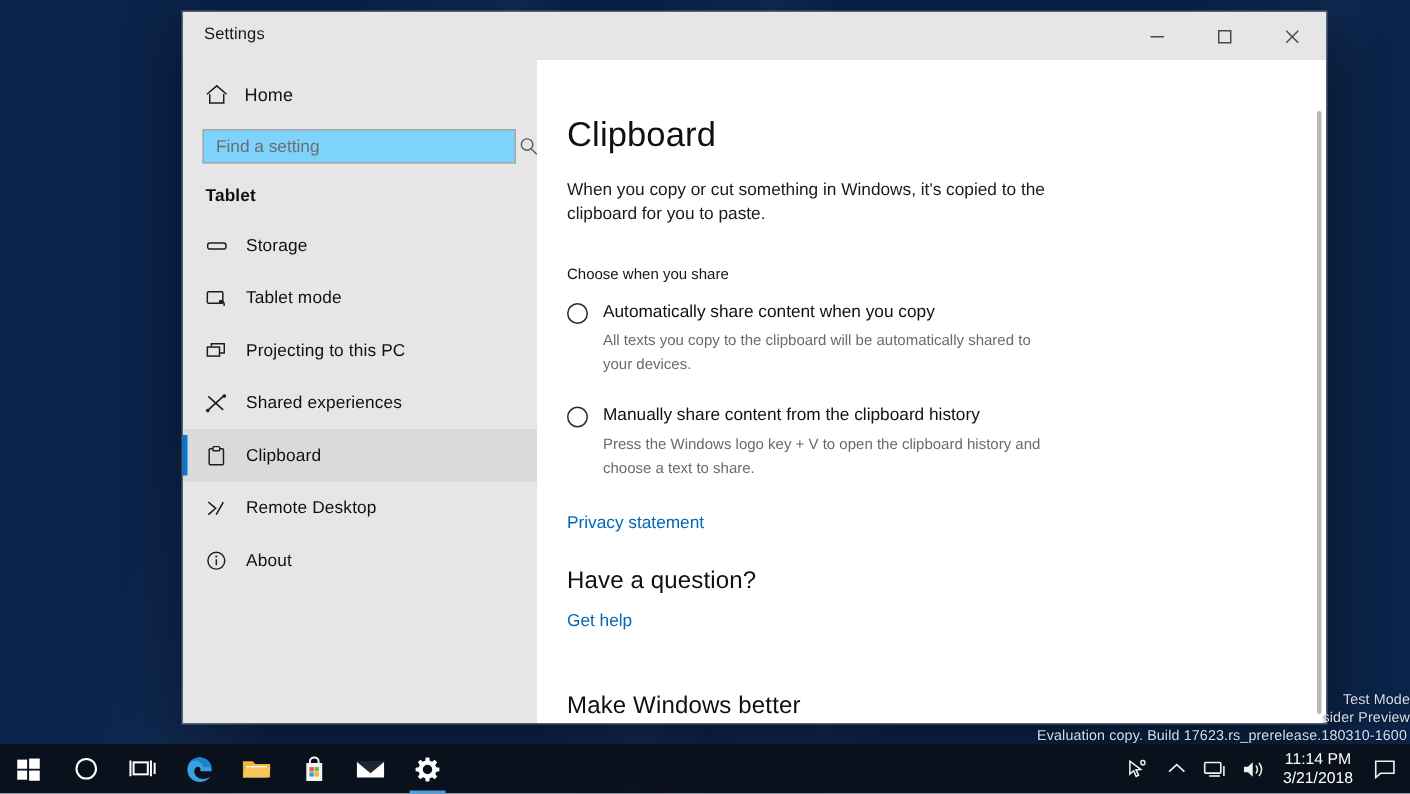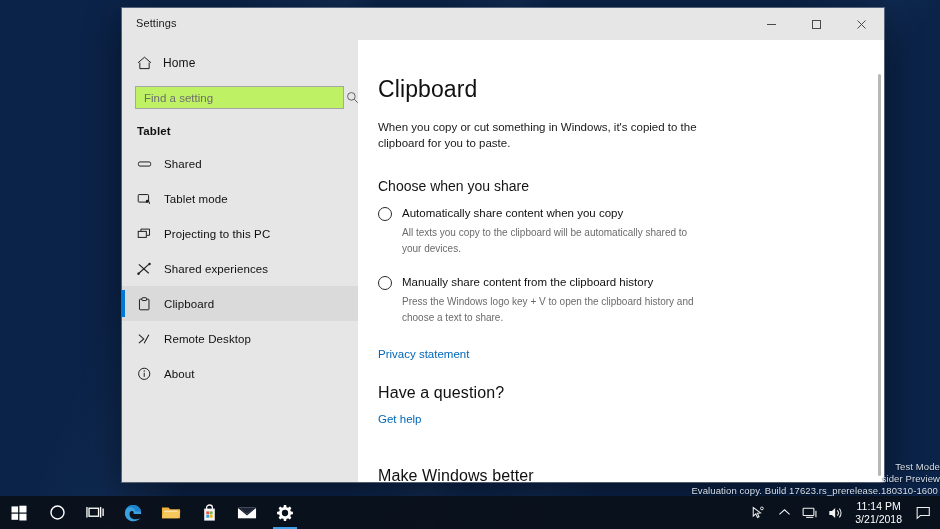--- a/index.html
+++ b/index.html
@@ -114,21 +114,21 @@
     height: 30px;
     padding-left: 15px;
     margin-bottom: 8px;
   }
   .nav-home .ico { width: 26px; display: flex; align-items: center; color: #1d1d1d; }
   .nav-home .lbl { font-size: 12px; color: #141414; letter-spacing: 0.1px; }
 
   .search-wrap { padding: 0 14px 0 13px; margin-bottom: 16px; }
   .search-box {
     height: 23px;
-    background: #bef264;
+    background: #7dd3fc;
     border: 1px solid #a6a6a6;
     display: flex;
     align-items: center;
     padding: 0 4px 0 8px;
     gap: 48px;
   }
   .search-box input {
     flex: 1;
     border: none;
     outline: none;
@@ -195,21 +195,21 @@
     margin-bottom: 16px;
   }
   .page-desc {
     font-size: 11.5px;
     color: #1a1a1a;
     line-height: 16px;
     max-width: 325px;
     margin-bottom: 27px;
   }
   .group-label {
-    font-size: 14px;
+    font-size: 10px;
     color: #151515;
     margin-bottom: 12px;
   }
 
   .radio-row { display: flex; align-items: flex-start; margin-bottom: 4px; }
   .radio-circle {
     width: 14px; height: 14px;
     border: 1.6px solid #2a2a2a;
     border-radius: 50%;
     flex: 0 0 14px;
@@ -381,21 +381,21 @@
         <div class="nav-section-title">Tablet</div>
 
         <div class="nav-list">
 
           <div class="nav-item">
             <span class="ico">
               <svg width="16" height="14" viewBox="0 0 17 14">
                 <rect x="1.5" y="4.8" width="13" height="4.4" rx="1.6" fill="none" stroke="currentColor" stroke-width="1.05"></rect>
               </svg>
             </span>
-            <span class="lbl">Shared</span>
+            <span class="lbl">Storage</span>
           </div>
 
           <div class="nav-item">
             <span class="ico">
               <svg width="16" height="14" viewBox="0 0 17 14">
                 <rect x="1.3" y="2.3" width="11" height="8" rx="0.8" fill="none" stroke="currentColor" stroke-width="1.05"></rect>
                 <path d="M10.6 8.5 q2.6 0.4 2.6 2.6 v1.2" fill="none" stroke="currentColor" stroke-width="1.05"></path>
                 <circle cx="10.9" cy="9.4" r="1.5" fill="currentColor"></circle>
               </svg>
             </span>

